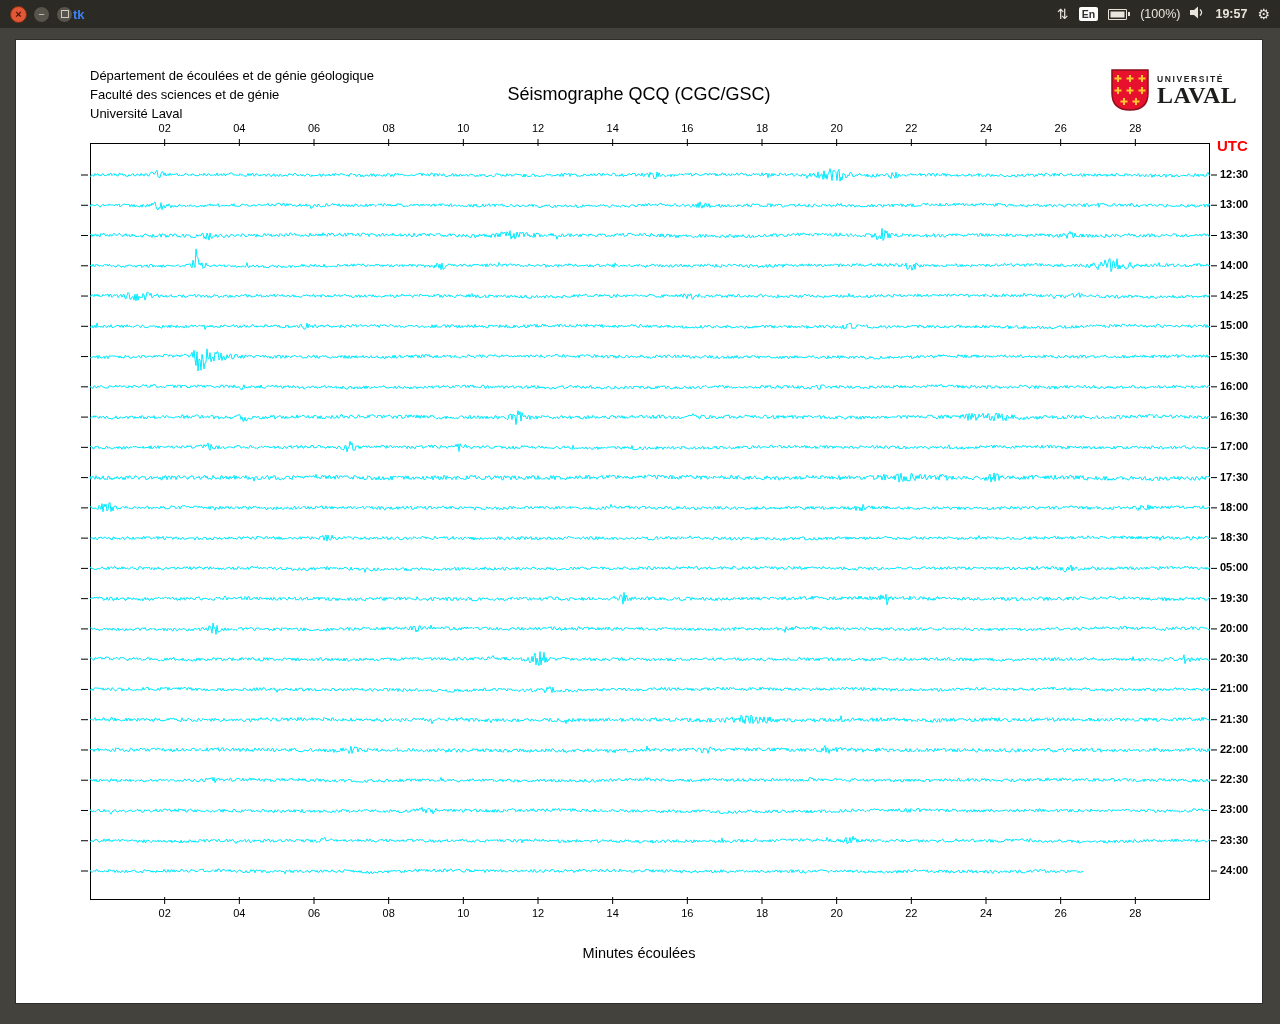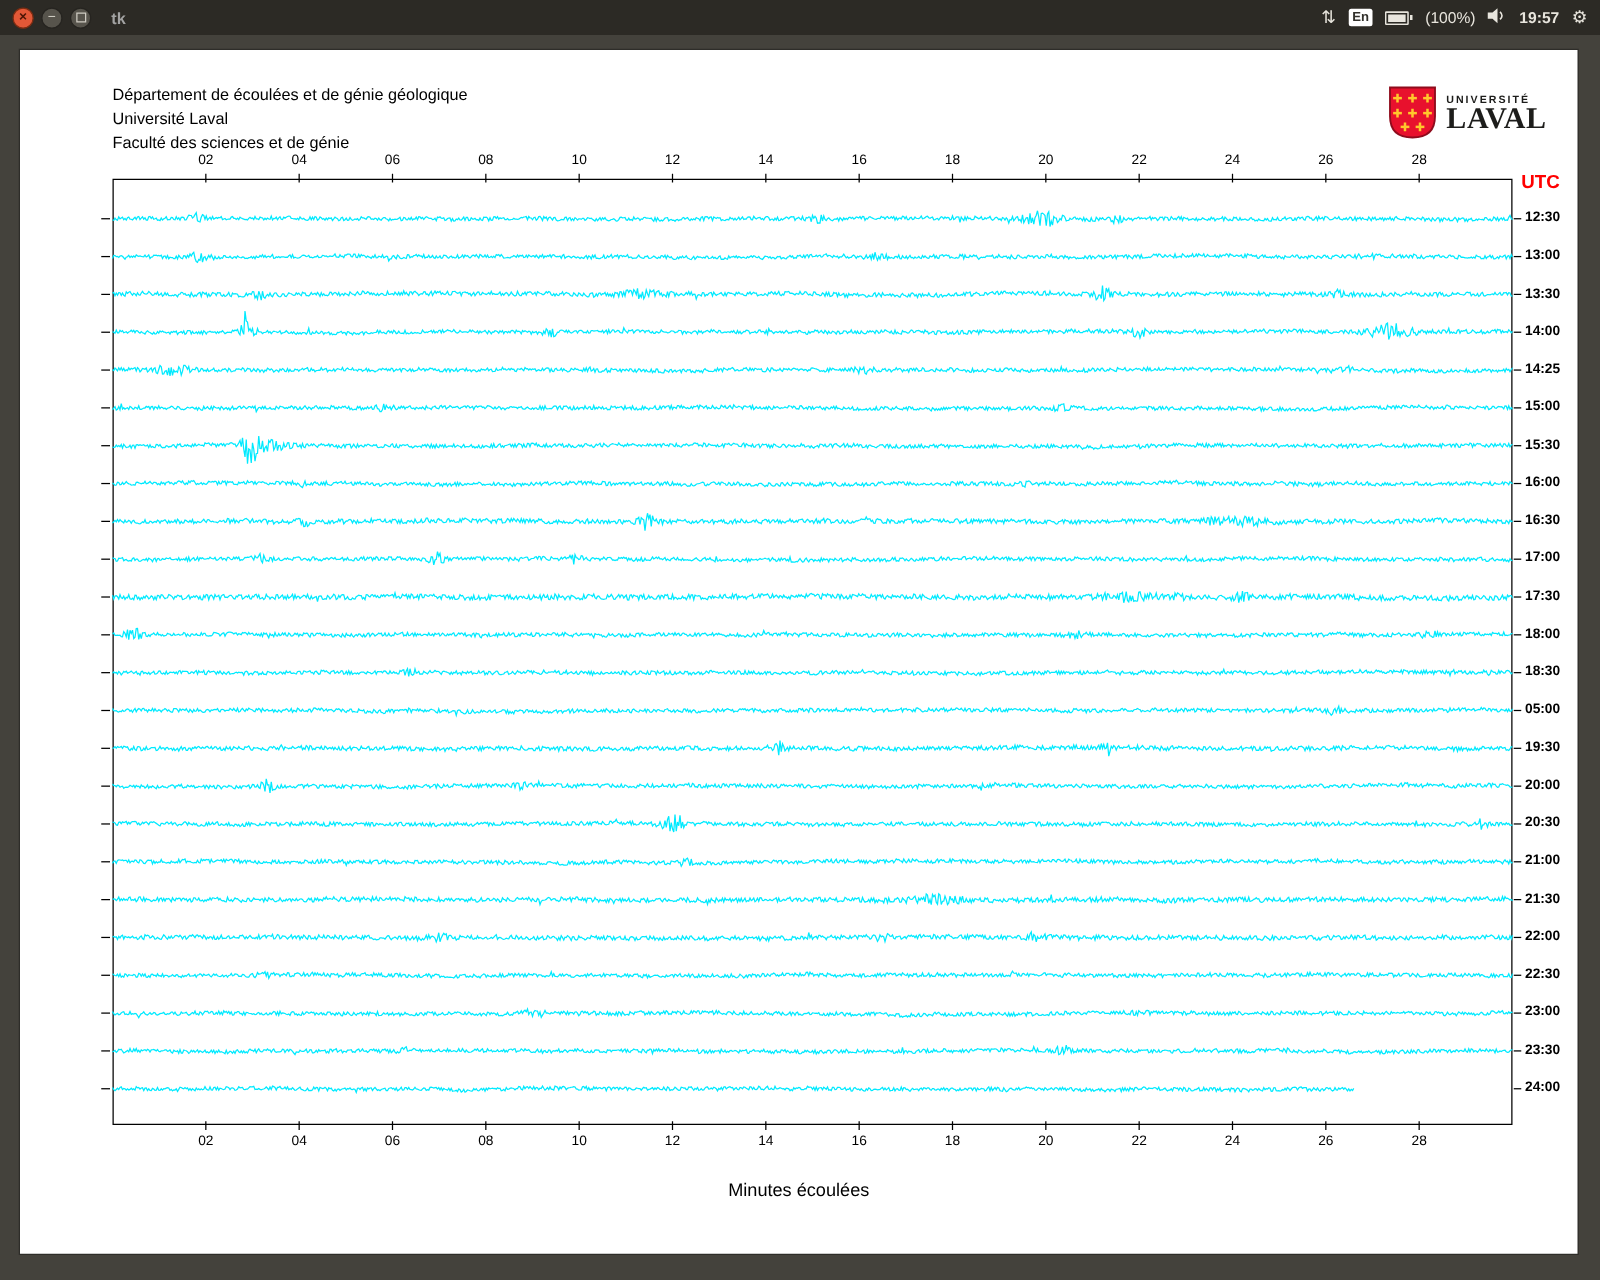--- a/index.html
+++ b/index.html
@@ -13,21 +13,21 @@
     display:flex;align-items:center;padding:0 10px;box-sizing:border-box;z-index:20;
   }
   .wb-group{display:flex;gap:6px;align-items:center;}
   .wb{
     width:17px;height:17px;border-radius:50%;background:#57544c;border:1px solid #262420;
     color:#d8d4cb;font:11px/15px "Liberation Sans",sans-serif;text-align:center;box-sizing:border-box;
     display:inline-flex;align-items:center;justify-content:center;cursor:default;
   }
   .wb.close{background:#e25837;border-color:#7b2c12;color:#4a1505;font-weight:bold;}
   .maxsq{display:inline-block;width:6px;height:6px;border:1px solid #cfcbc2;}
-  .wintitle{margin-left:16px;color:#a3a3a3;font-weight:bold;font-size:13px;}
+  .wintitle{margin-left:0;color:#3b82f6;font-weight:bold;font-size:13px;}
   .tray{margin-left:auto;display:flex;align-items:center;gap:10px;color:#e8e5dd;font-size:12.5px;}
   .tray-ic{font-family:"DejaVu Sans",sans-serif;font-size:14px;line-height:14px;color:#e8e5dd;}
   .kbd{background:#ffffff;color:#33312c;font-weight:bold;font-size:10.5px;line-height:1;
        padding:2px 3px;border-radius:2px;}
   .batt{display:inline-flex;align-items:center;}
   .batt-body{width:17px;height:9px;border:1px solid #e8e5dd;border-radius:1px;background:#e8e5dd;
        box-shadow:inset 0 0 0 1.5px #2c2a25;}
   .batt-nub{width:2px;height:4px;background:#e8e5dd;margin-left:1px;}
   .time{font-weight:bold;}
   
@@ -77,24 +77,25 @@
     </span>
     <span class="time">19:57</span>
     <span class="tray-ic">⚙</span>
   </div>
 </div>
 
 <div class="app-window">
 
   <div class="hdr">
     <div>Département de écoulées et de génie géologique</div>
+    <div>Faculté des sciences et de génie</div>
     <div>Université Laval</div>
-    <div>Faculté des sciences et de génie</div>
-  </div>
-
+  </div>
+
+  <div class="app-title">Séismographe QCQ (CGC/GSC)</div>
 
   <div class="logo">
     <svg width="40" height="44" viewBox="0 0 40 44">
       <path d="M2 2 h36 v23 q0 17 -18 17 q-18 0 -18 -17 Z" fill="#e8112d" stroke="#8f0c1d" stroke-width="1.5"></path>
       <g fill="#ffc72c">
         <rect x="7" y="7" width="2" height="7"></rect>
           <rect x="4.5" y="9.5" width="7" height="2"></rect>
         <rect x="19" y="7" width="2" height="7"></rect>
           <rect x="16.5" y="9.5" width="7" height="2"></rect>
         <rect x="31" y="7" width="2" height="7"></rect>

